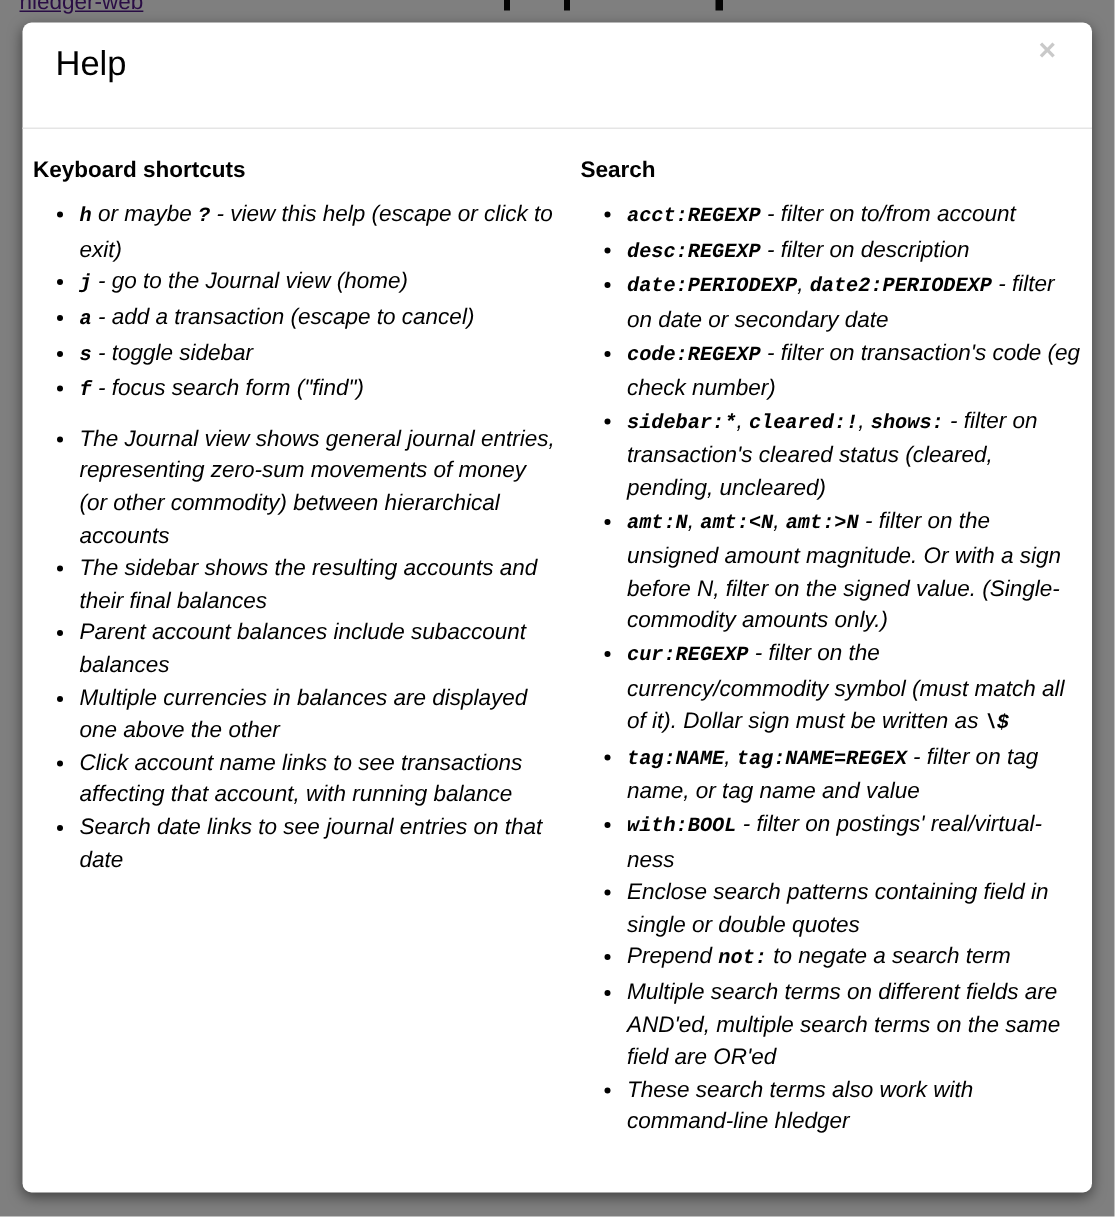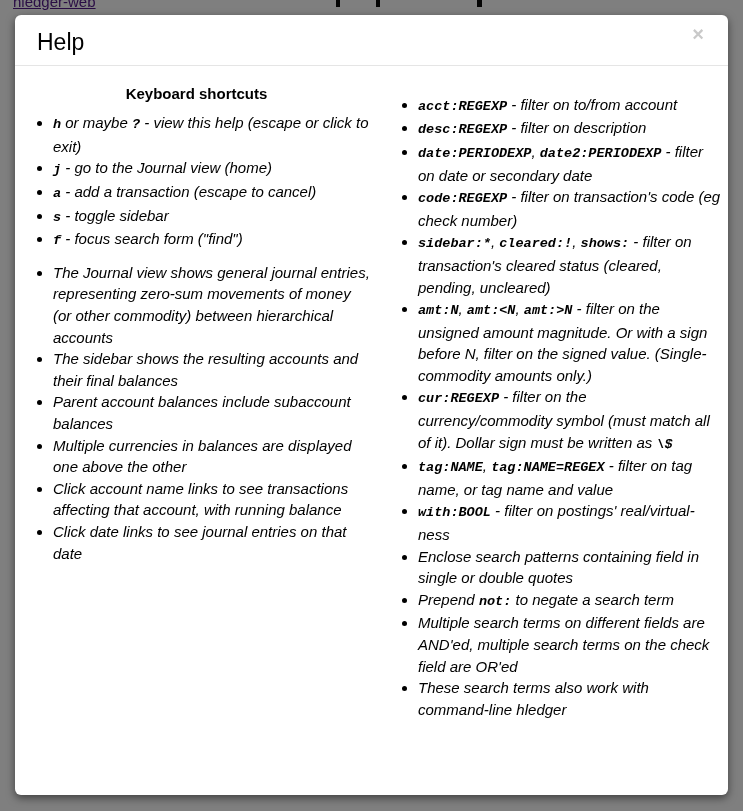--- a/index.html
+++ b/index.html
@@ -25,42 +25,42 @@
   
   .backdrop { position: absolute; inset: 0; background: rgba(0,0,0,0.5); }
   
   .modal {
     position: absolute; left: 15px; top: 15px;
     width: 713px; height: 780px;
     background: #fff; border-radius: 6px;
     box-shadow: 0 3px 9px rgba(0,0,0,0.5);
   }
   .modal-header {
-    padding: 13px 22px 8px;
+    padding: 13px 22px 28px;
     border-bottom: 1px solid #e5e5e5;
     position: relative;
   }
   .modal-title {
     margin: 0; font-size: 23px; font-weight: 400; line-height: 1.25;
   }
   .close-btn {
     position: absolute; right: 20px; top: 7px;
     background: none; border: none; cursor: pointer;
     font-size: 20px; font-weight: 700; color: #c9c9c9;
     font-family: "Liberation Sans", sans-serif;
     padding: 2px 4px; line-height: 1;
   }
   .modal-body {
     display: flex; padding: 20px 7px 10px;
   }
   .col { min-width: 0; }
   .col-left  { flex: 0 0 349px; }
   .col-right { flex: 1 1 auto; padding-left: 16px; }
   .section-heading {
-    font-size: 15px; font-weight: 700; margin: 22px 0 10px; line-height: 1.1; text-align: center;
+    font-size: 15px; font-weight: 700; margin: 22px 0 10px; line-height: 1.1;
   }
   .section:first-child .section-heading { margin-top: 0; }
   .section ul {
     margin: 8px 0 10px; padding-left: 31px;
   }
   .section li {
     font-size: 15px; line-height: 21.6px; font-style: italic;
   }
   code {
     font-family: "Liberation Mono", monospace;
@@ -97,37 +97,38 @@
             <li><code>f</code> - focus search form ("find")</li>
           </ul>
         </div>
         <div class="section">
           <ul>
             <li>The Journal view shows general journal entries, representing zero-sum movements of money (or other commodity) between hierarchical accounts</li>
             <li>The sidebar shows the resulting accounts and their final balances</li>
             <li>Parent account balances include subaccount balances</li>
             <li>Multiple currencies in balances are displayed one above the other</li>
             <li>Click account name links to see transactions affecting that account, with running balance</li>
-            <li>Click date links to see journal entries on that date</li>
+            <li>Search date links to see journal entries on that date</li>
           </ul>
         </div>
       </div>
     <div class="col col-right">
         <div class="section">
+          <h3 class="section-heading">Search</h3>
           <ul>
             <li><code>acct:REGEXP</code> - filter on to/from account</li>
             <li><code>desc:REGEXP</code> - filter on description</li>
             <li><code>date:PERIODEXP</code>, <code>date2:PERIODEXP</code> - filter on date or secondary date</li>
             <li><code>code:REGEXP</code> - filter on transaction's code (eg check number)</li>
             <li><code>sidebar:*</code>, <code>cleared:!</code>, <code>shows:</code> - filter on transaction's cleared status (cleared, pending, uncleared)</li>
             <li><code>amt:N</code>, <code>amt:&lt;N</code>, <code>amt:&gt;N</code> - filter on the unsigned amount magnitude. Or with a sign before N, filter on the signed value. (Single-commodity amounts only.)</li>
             <li><code>cur:REGEXP</code> - filter on the currency/commodity symbol (must match all of it). Dollar sign must be written as <code>\$</code></li>
             <li><code>tag:NAME</code>, <code>tag:NAME=REGEX</code> - filter on tag name, or tag name and value</li>
             <li><code>with:BOOL</code> - filter on postings' real/virtual-ness</li>
             <li>Enclose search patterns containing field in single or double quotes</li>
             <li>Prepend <code>not:</code> to negate a search term</li>
-            <li>Multiple search terms on different fields are AND'ed, multiple search terms on the check field are OR'ed</li>
+            <li>Multiple search terms on different fields are AND'ed, multiple search terms on the same field are OR'ed</li>
             <li>These search terms also work with command-line hledger</li>
           </ul>
         </div>
       </div>
   </div>
 </div>
 
 </body></html>

